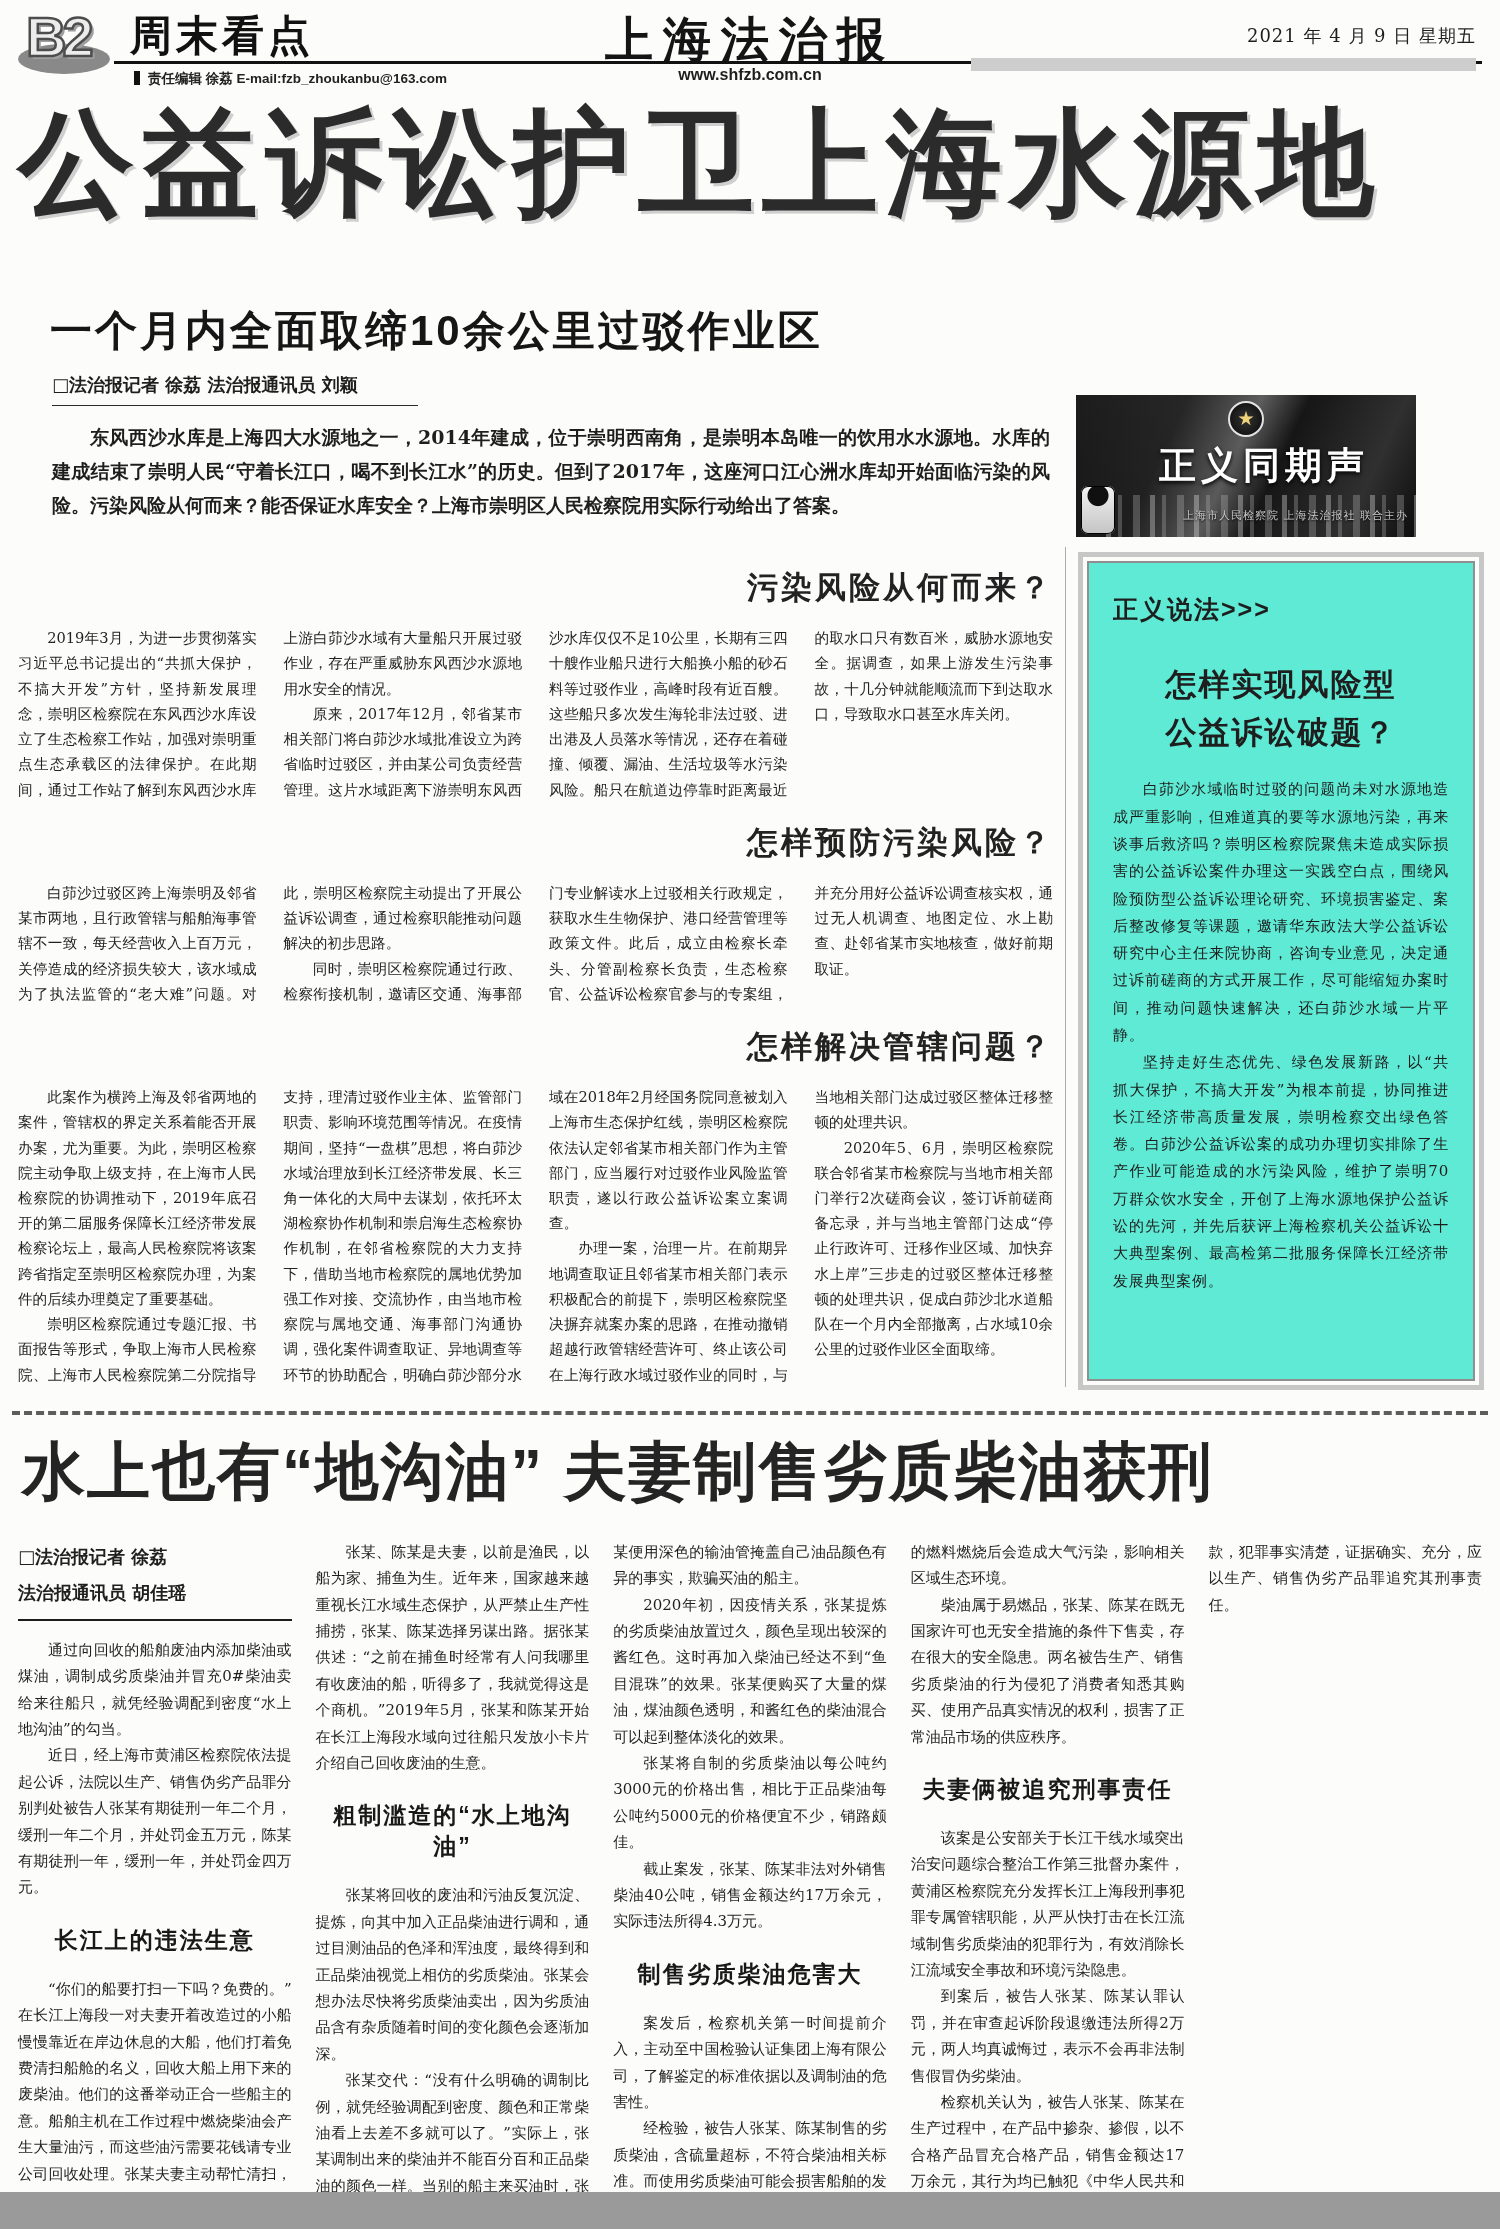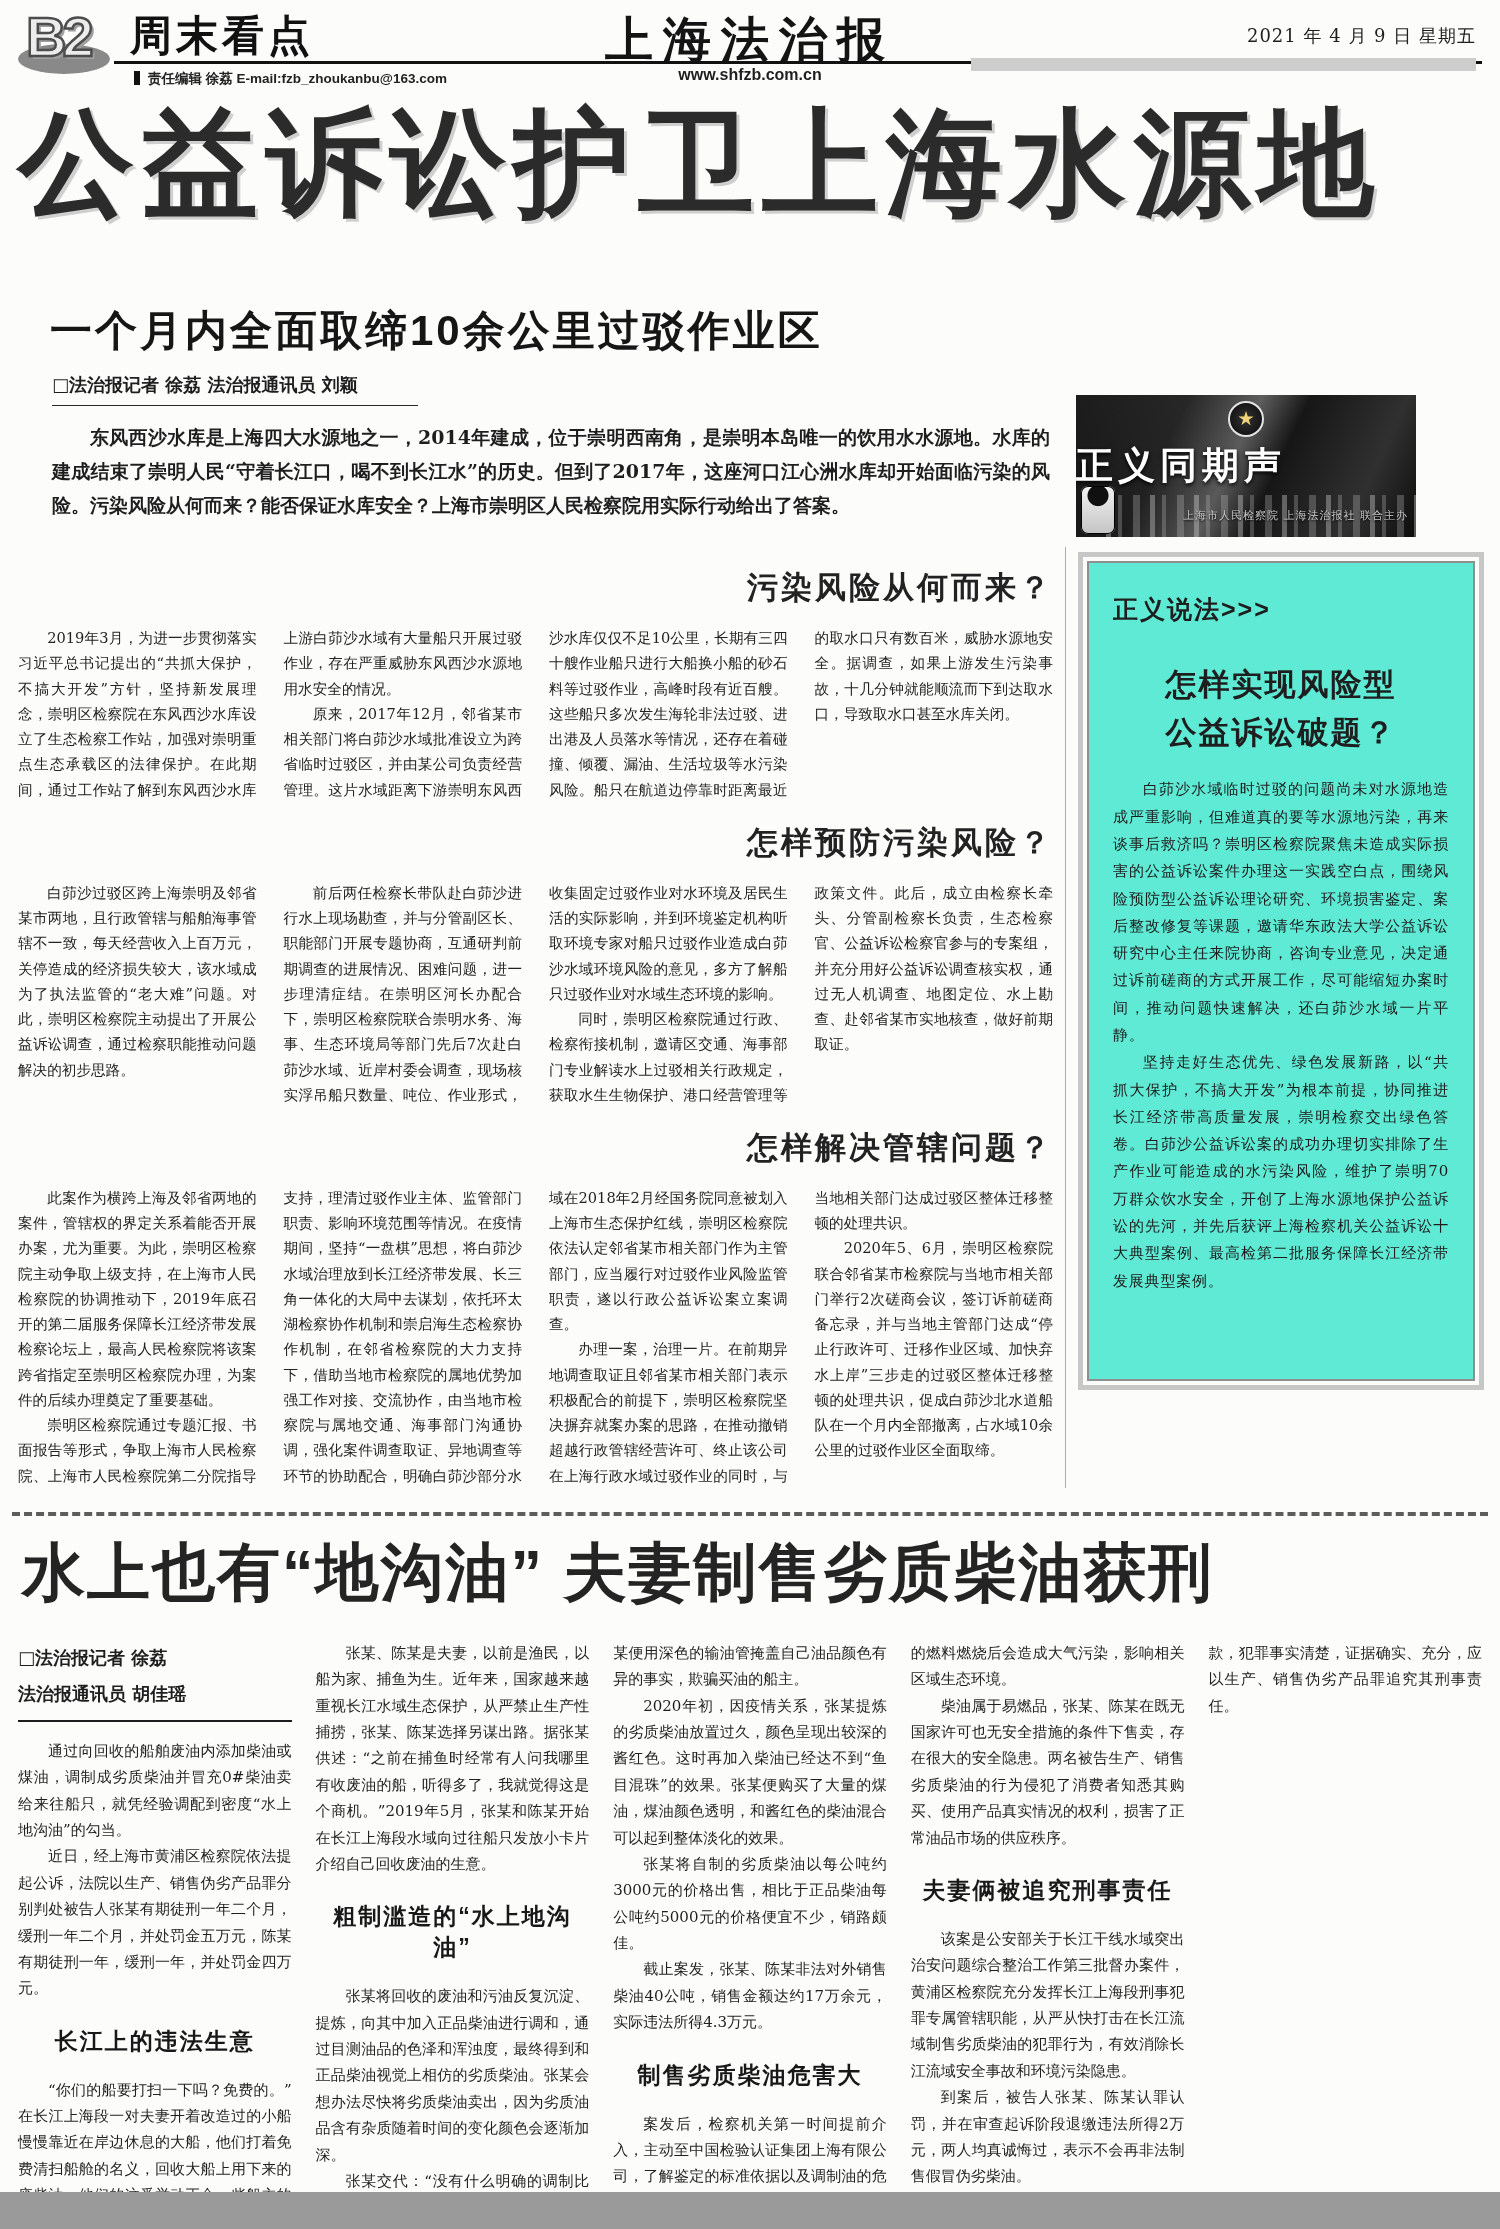--- a/index.html
+++ b/index.html
@@ -28,21 +28,21 @@
   .subheadline { font:700 42px "Liberation Sans",sans-serif; letter-spacing:3px; margin:16px 0 4px 32px; color:#161616; }
   .top-row { display:flex; gap:26px; margin-top:10px; }
   .top-left { width:1032px; padding-left:34px; }
   .byline { font:700 18px "DejaVu Serif",serif; border-bottom:1.5px solid #2a2a2a; display:inline-block; padding:4px 60px 8px 0; }
   .intro { font-weight:700; font-size:19px; line-height:1.8; text-indent:2em; text-align:justify; margin-top:14px; }
   
   .photo { position:relative; width:340px; height:142px; margin-top:26px; overflow:hidden; flex:none;
     background:linear-gradient(115deg,#060606 0%,#1c1c1c 28%,#5a5a5a 46%,#161616 58%,#303030 82%,#0c0c0c 100%); }
   .photo::before { content:""; position:absolute; left:-40px; top:-70px; width:300px; height:260px; background:linear-gradient(135deg,rgba(255,255,255,.14),transparent 60%); transform:rotate(8deg); }
   .emblem { position:absolute; top:6px; left:50%; transform:translateX(-50%); width:36px; height:36px; border-radius:50%; border:2px solid #e3e3e3; color:#f0d27a; display:flex; align-items:center; justify-content:center; font-size:17px; background:radial-gradient(circle,#333 0%,#111 80%); }
-  .photo-title { position:absolute; top:46px; width:100%; color:#fff; font:900 37px "Liberation Sans",sans-serif; letter-spacing:5px; text-shadow:0 2px 4px #000; }
+  .photo-title { position:absolute; top:46px; width:100%; text-align:center; color:#fff; font:900 37px "Liberation Sans",sans-serif; letter-spacing:5px; text-shadow:0 2px 4px #000;padding-left:36px; }
   .photo-caption { position:absolute; bottom:14px; right:8px; color:#c9c9c9; font-size:11px; letter-spacing:1px; text-shadow:0 1px 2px #000; }
   .skyline { position:absolute; bottom:0; left:30px; right:0; height:42px; opacity:.75;
     background:repeating-linear-gradient(90deg, rgba(215,215,215,.5) 0 5px, transparent 5px 12px, rgba(170,170,170,.45) 12px 16px, transparent 16px 27px, rgba(190,190,190,.4) 27px 34px, transparent 34px 44px); }
   .mascot { position:absolute; bottom:3px; left:5px; width:34px; height:48px; border-radius:7px;
     background:radial-gradient(circle at 50% 20%, #101010 0 10px, transparent 11px), linear-gradient(#f2f2f2,#c4c4c4); box-shadow:0 0 0 1px #000 inset; }
   
   .main-row { display:flex; margin-top:6px; }
   .main-cols { width:1035px; }
   .article-section h2 { text-align:right; font:700 31px "Liberation Sans",sans-serif; letter-spacing:3px; margin:20px 0 16px; color:#222; }
   .cols-4 { column-count:4; column-gap:27px; font-size:14.6px; line-height:1.73; text-align:justify; color:#222; }
@@ -102,21 +102,20 @@
         <h2>污染风险从何而来？</h2>
         <div class="cols-4">
             <p>2019年3月，为进一步贯彻落实习近平总书记提出的“共抓大保护，不搞大开发”方针，坚持新发展理念，崇明区检察院在东风西沙水库设立了生态检察工作站，加强对崇明重点生态承载区的法律保护。在此期间，通过工作站了解到东风西沙水库上游白茆沙水域有大量船只开展过驳作业，存在严重威胁东风西沙水源地用水安全的情况。</p>
             <p>原来，2017年12月，邻省某市相关部门将白茆沙水域批准设立为跨省临时过驳区，并由某公司负责经营管理。这片水域距离下游崇明东风西沙水库仅仅不足10公里，长期有三四十艘作业船只进行大船换小船的砂石料等过驳作业，高峰时段有近百艘。这些船只多次发生海轮非法过驳、进出港及人员落水等情况，还存在着碰撞、倾覆、漏油、生活垃圾等水污染风险。船只在航道边停靠时距离最近的取水口只有数百米，威胁水源地安全。据调查，如果上游发生污染事故，十几分钟就能顺流而下到达取水口，导致取水口甚至水库关闭。</p>
           </div>
       </section>
       <section class="article-section">
         <h2>怎样预防污染风险？</h2>
         <div class="cols-4">
             <p>白茆沙过驳区跨上海崇明及邻省某市两地，且行政管辖与船舶海事管辖不一致，每天经营收入上百万元，关停造成的经济损失较大，该水域成为了执法监管的“老大难”问题。对此，崇明区检察院主动提出了开展公益诉讼调查，通过检察职能推动问题解决的初步思路。</p>
-            <p>前后两任检察长带队赴白茆沙进行水上现场勘查，并与分管副区长、职能部门开展专题协商，互通研判前期调查的进展情况、困难问题，进一步理清症结。在崇明区河长办配合下，崇明区检察院联合崇明水务、海事、生态环境局等部门先后7次赴白茆沙水域、近岸村委会调查，现场核实浮吊船只数量、吨位、作业形式，收集固定过驳作业对水环境及居民生活的实际影响，并到环境鉴定机构听取环境专家对船只过驳作业造成白茆沙水域环境风险的意见，多方了解船只过驳作业对水域生态环境的影响。</p>
             <p>同时，崇明区检察院通过行政、检察衔接机制，邀请区交通、海事部门专业解读水上过驳相关行政规定，获取水生生物保护、港口经营管理等政策文件。此后，成立由检察长牵头、分管副检察长负责，生态检察官、公益诉讼检察官参与的专案组，并充分用好公益诉讼调查核实权，通过无人机调查、地图定位、水上勘查、赴邻省某市实地核查，做好前期取证。</p>
           </div>
       </section>
       <section class="article-section">
         <h2>怎样解决管辖问题？</h2>
         <div class="cols-4">
             <p>此案作为横跨上海及邻省两地的案件，管辖权的界定关系着能否开展办案，尤为重要。为此，崇明区检察院主动争取上级支持，在上海市人民检察院的协调推动下，2019年底召开的第二届服务保障长江经济带发展检察论坛上，最高人民检察院将该案跨省指定至崇明区检察院办理，为案件的后续办理奠定了重要基础。</p>
             <p>崇明区检察院通过专题汇报、书面报告等形式，争取上海市人民检察院、上海市人民检察院第二分院指导支持，理清过驳作业主体、监管部门职责、影响环境范围等情况。在疫情期间，坚持“一盘棋”思想，将白茆沙水域治理放到长江经济带发展、长三角一体化的大局中去谋划，依托环太湖检察协作机制和崇启海生态检察协作机制，在邻省检察院的大力支持下，借助当地市检察院的属地优势加强工作对接、交流协作，由当地市检察院与属地交通、海事部门沟通协调，强化案件调查取证、异地调查等环节的协助配合，明确白茆沙部分水域在2018年2月经国务院同意被划入上海市生态保护红线，崇明区检察院依法认定邻省某市相关部门作为主管部门，应当履行对过驳作业风险监管职责，遂以行政公益诉讼案立案调查。</p>
             <p>办理一案，治理一片。在前期异地调查取证且邻省某市相关部门表示积极配合的前提下，崇明区检察院坚决摒弃就案办案的思路，在推动撤销超越行政管辖经营许可、终止该公司在上海行政水域过驳作业的同时，与当地相关部门达成过驳区整体迁移整顿的处理共识。</p>
             <p>2020年5、6月，崇明区检察院联合邻省某市检察院与当地市相关部门举行2次磋商会议，签订诉前磋商备忘录，并与当地主管部门达成“停止行政许可、迁移作业区域、加快弃水上岸”三步走的过驳区整体迁移整顿的处理共识，促成白茆沙北水道船队在一个月内全部撤离，占水域10余公里的过驳作业区全面取缔。</p>

